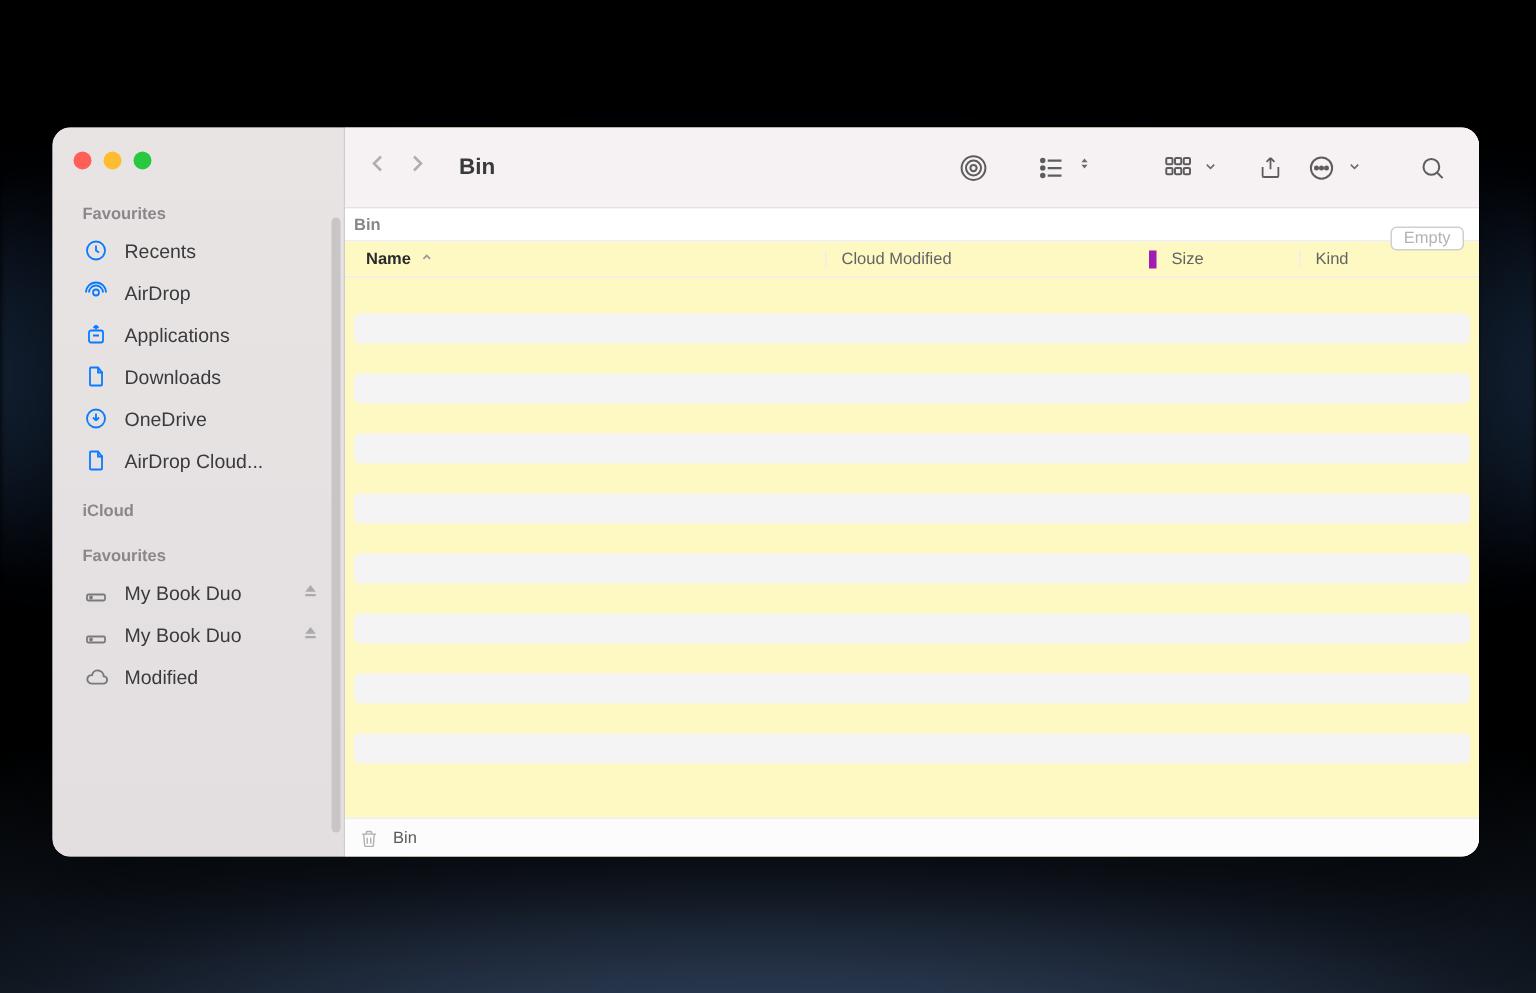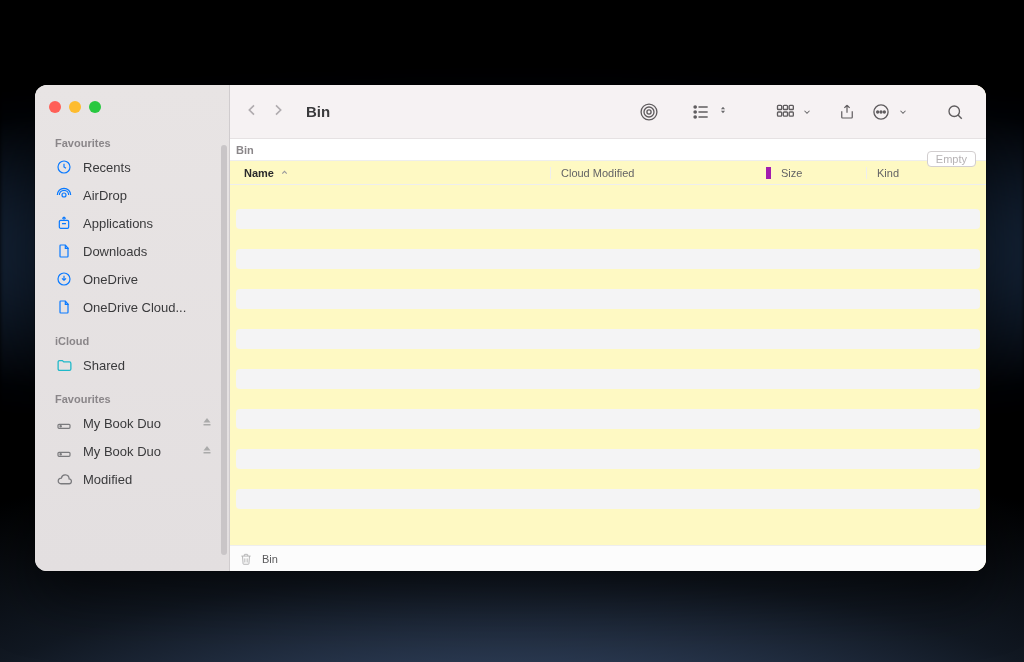--- a/index.html
+++ b/index.html
@@ -164,32 +164,24 @@
       </span>
       <span>OneDrive</span>
     </div>
     <div class="sb-item">
       <span class="icon">
         <svg width="16" height="16" viewBox="0 0 24 24" fill="none" stroke="currentColor" stroke-width="1.8">
             <path d="M14 3H7a1 1 0 0 0-1 1v16a1 1 0 0 0 1 1h10a1 1 0 0 0 1-1V8z"></path>
             <path d="M14 3v5h5"></path>
           </svg>
       </span>
-      <span>OneDrive Cloud...</span>
+      <span>AirDrop Cloud...</span>
     </div>
 
     <div class="sb-section-title">iCloud</div>
-    <div class="sb-item">
-      <span class="icon" style="color:#1fb9c9">
-        <svg width="17" height="17" viewBox="0 0 24 24" fill="none" stroke="currentColor" stroke-width="1.8">
-            <path d="M3 7a2 2 0 0 1 2-2h4l2 2h8a2 2 0 0 1 2 2v8a2 2 0 0 1-2 2H5a2 2 0 0 1-2-2z"></path>
-          </svg>
-      </span>
-      <span>Shared</span>
-    </div>
 
     <div class="sb-section-title">Favourites</div>
     <div class="sb-item">
       <span class="icon gray">
         <svg width="16" height="16" viewBox="0 0 24 24" fill="none" stroke="currentColor" stroke-width="1.8">
             <rect x="3" y="14" width="18" height="6" rx="1.5"></rect>
             <circle cx="7" cy="17" r="1" fill="currentColor"></circle>
           </svg>
       </span>
       <span>My Book Duo</span>

